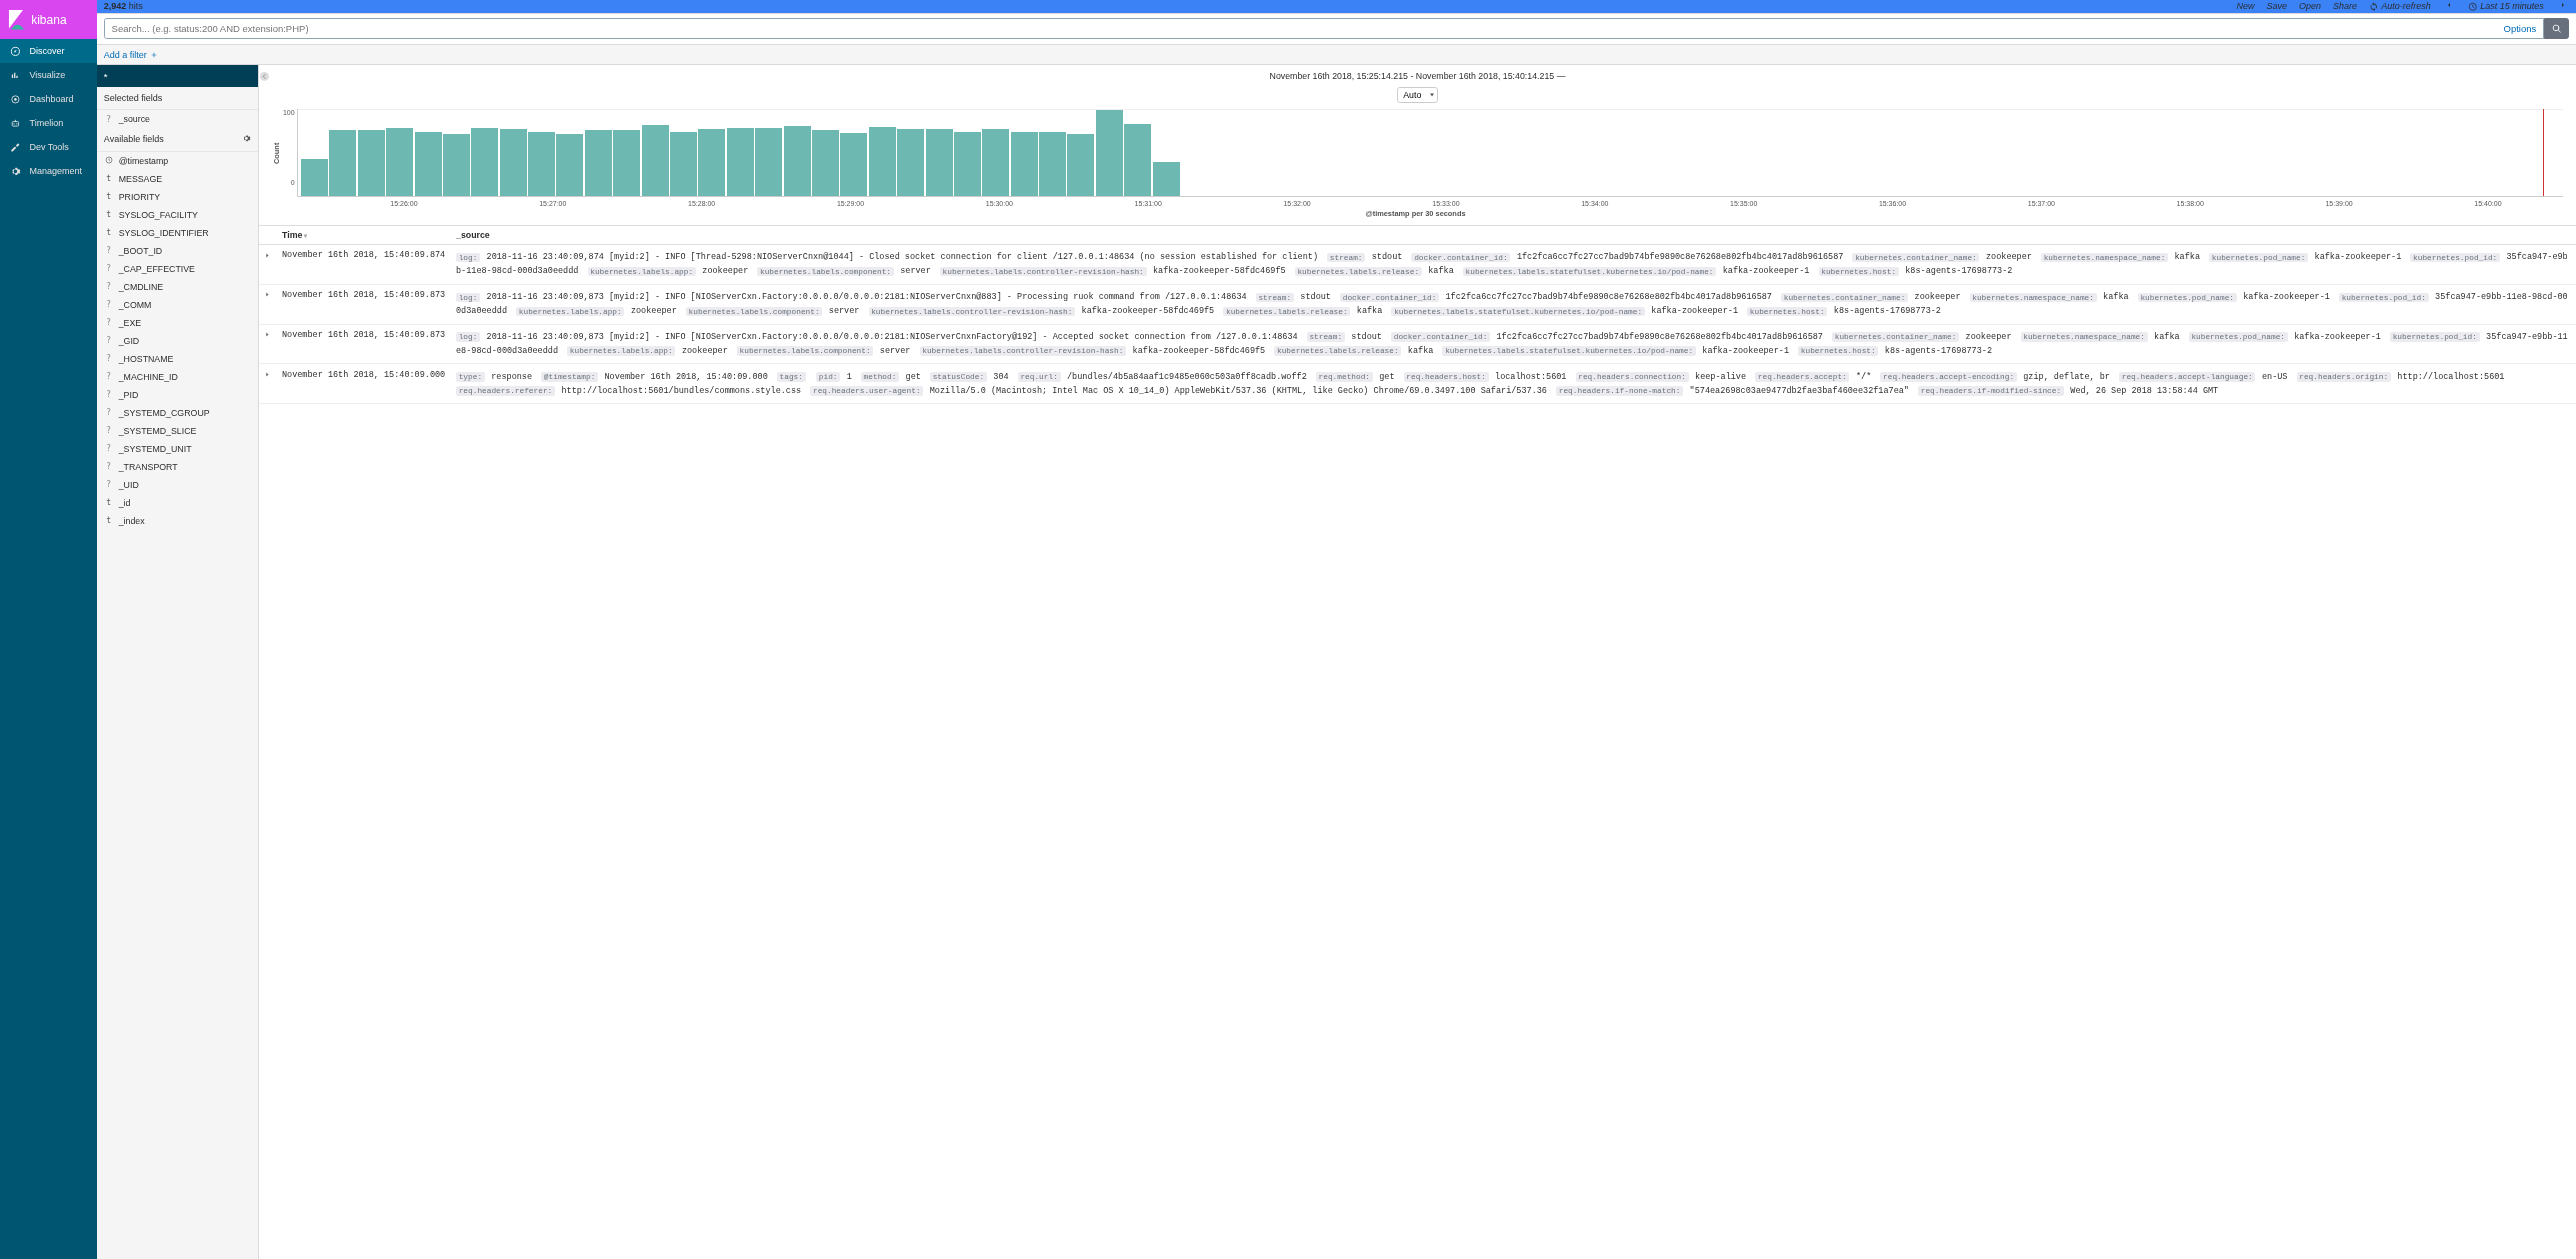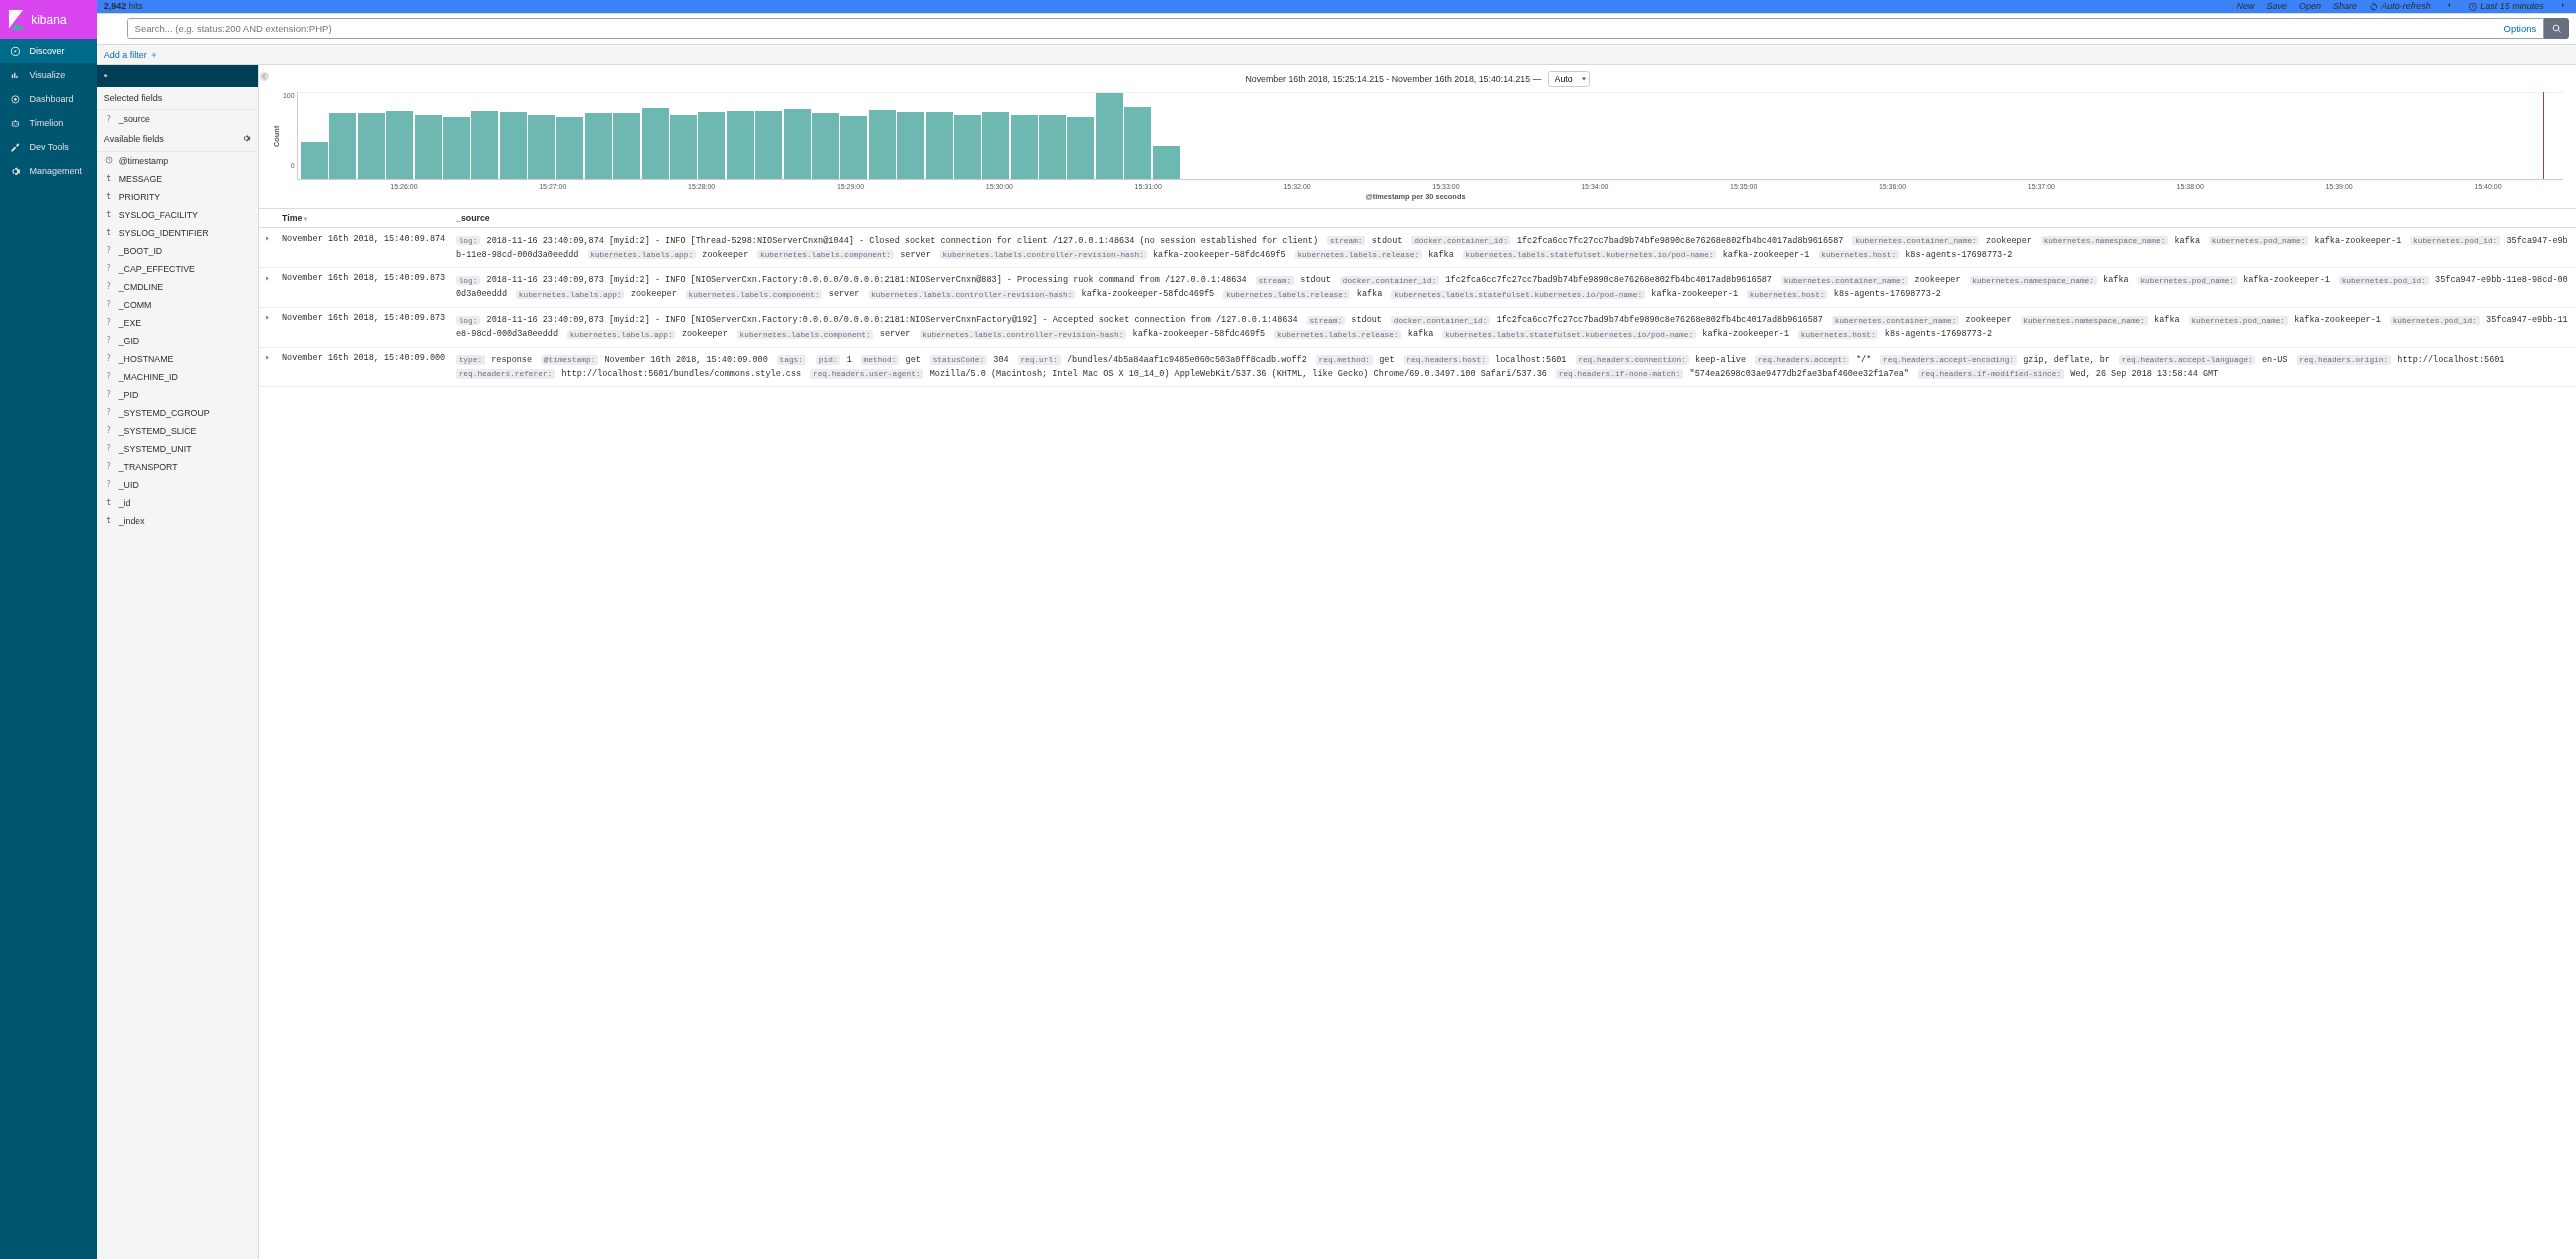--- a/index.html
+++ b/index.html
@@ -24,21 +24,21 @@
 .top-toolbar { height: 13.5px; background: #3b82f6; border-bottom: 0.7px solid #d9d9d9; display: flex; align-items: center; padding: 1.4px 6.8px; font-size: 9px; }
 .hits { font-weight: 400; }
 .hits b { font-weight: 700; }
 .top-actions { margin-left: auto; display: flex; align-items: center; gap: 12px; font-style: italic; }
 .top-action { cursor: pointer; display: flex; align-items: center; gap: 2.7px; }
 .top-action svg { width: 9.5px; height: 9.5px; }
 .chevron-btn { cursor: pointer; padding: 0 2.7px; }
 
 
 .search-bar { padding: 4.7px 6.8px; background: #fff; border-bottom: 0.7px solid #d9d9d9; display: flex; gap: 0; }
-.search-input-wrap { flex: 1; position: relative; display: flex; border: 0.7px solid #8fa4b3; border-radius: 2.7px 0 0 2.7px; margin-left: 23px; }
+.search-input-wrap { flex: 1; position: relative; display: flex; border: 0.7px solid #8fa4b3; border-radius: 2.7px 0 0 2.7px; }
 .search-input { flex: 1; border: none; padding: 4px 6.8px; font-size: 9.5px; outline: none; border-radius: 2.7px 0 0 2.7px; }
 .options-link { color: #006BB4; padding: 4px 6.8px; cursor: pointer; font-size: 9.5px; }
 .search-btn { background: #69707d; border: 0.7px solid #69707d; color: #fff; padding: 0 6.8px; border-radius: 0 2.7px 2.7px 0; cursor: pointer; display: flex; align-items: center; }
 .search-btn svg { width: 9.5px; height: 9.5px; fill: #fff; }
 
 
 .filter-bar { padding: 4.7px 6.8px; background: #f5f5f5; border-bottom: 0.7px solid #d9d9d9; font-size: 9px; }
 .add-filter { color: #006BB4; cursor: pointer; display: inline-flex; align-items: center; gap: 2.7px; }
 
 
@@ -54,21 +54,21 @@
 .field-type.t { color: #5c5c5c; }
 .field-type.q { color: #888; }
 .field-type.clock { color: #5c5c5c; }
 .gear-icon { cursor: pointer; color: #555; }
 
 
 .discover-main { flex: 1; overflow: auto; position: relative; }
 .collapse-handle { position: absolute; left: 0; top: 5.4px; color: #aaa; cursor: pointer; z-index: 2; }
 
 
-.histogram-header { text-align: center; padding: 5.4px 0 2.7px; font-size: 8.8px; color: #2d2d2d; display: flex; align-items: center; justify-content: center; gap: 6.8px; }
+.histogram-header { text-align: center; padding: 5.4px 0 2.7px; font-size: 8.8px; color: #2d2d2d; display: flex; align-items: center; justify-content: center; gap: 6.8px; flex-direction: column; }
 .interval-select { border: 0.7px solid #ccc; border-radius: 2.7px; padding: 2px 15px 2px 5.4px; font-size: 8.8px; background: #fff; appearance: none; position: relative; }
 .interval-wrap { position: relative; display: inline-block; }
 .interval-wrap::after { content: ''; position: absolute; right: 4px; top: 50%; transform: translateY(-50%); width: 0; height: 0; border-left: 2px solid transparent; border-right: 2px solid transparent; border-top: 3.4px solid #555; pointer-events: none; }
 .interval-wrap::before { content: ''; position: absolute; right: 4px; top: 30%; transform: translateY(-50%); width: 0; height: 0; border-left: 2px solid transparent; border-right: 2px solid transparent; border-bottom: 3.4px solid #555; pointer-events: none; }
 
 .chart-container { padding: 2.7px 13.5px 6.8px 9.5px; }
 .chart-area { display: flex; height: 88px; }
 .y-axis-label { writing-mode: vertical-rl; transform: rotate(180deg); font-size: 7.4px; font-weight: 700; color: #555; text-align: center; padding: 0 2.7px; }
 .y-ticks { display: flex; flex-direction: column; justify-content: space-between; align-items: flex-end; padding: 0 2.7px 10.8px 0; font-size: 7px; color: #555; height: 100%; }
 .bars-wrap { flex: 1; position: relative; border-left: 0.7px solid #ccc; border-bottom: 0.7px solid #ccc; }

